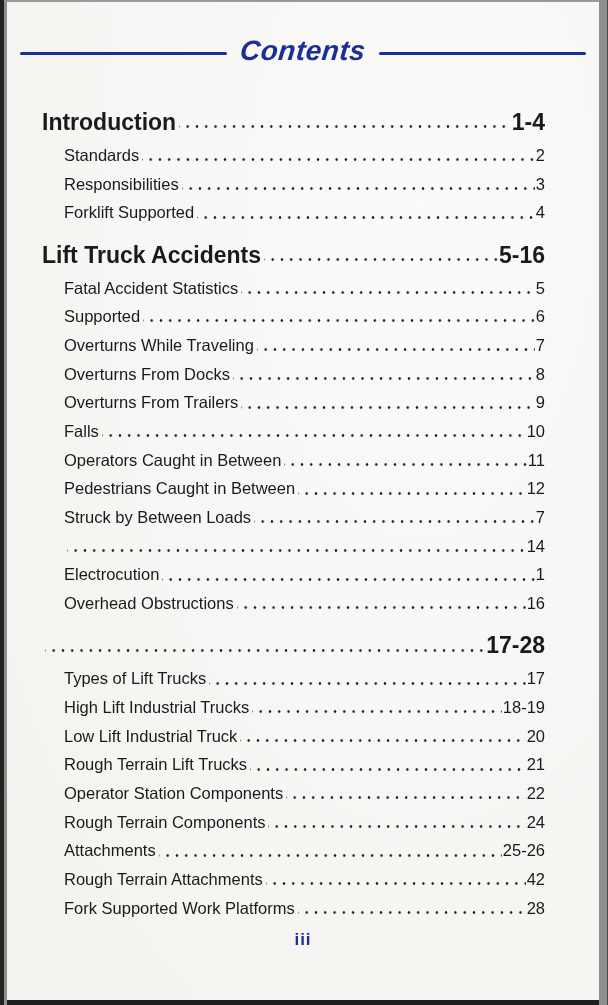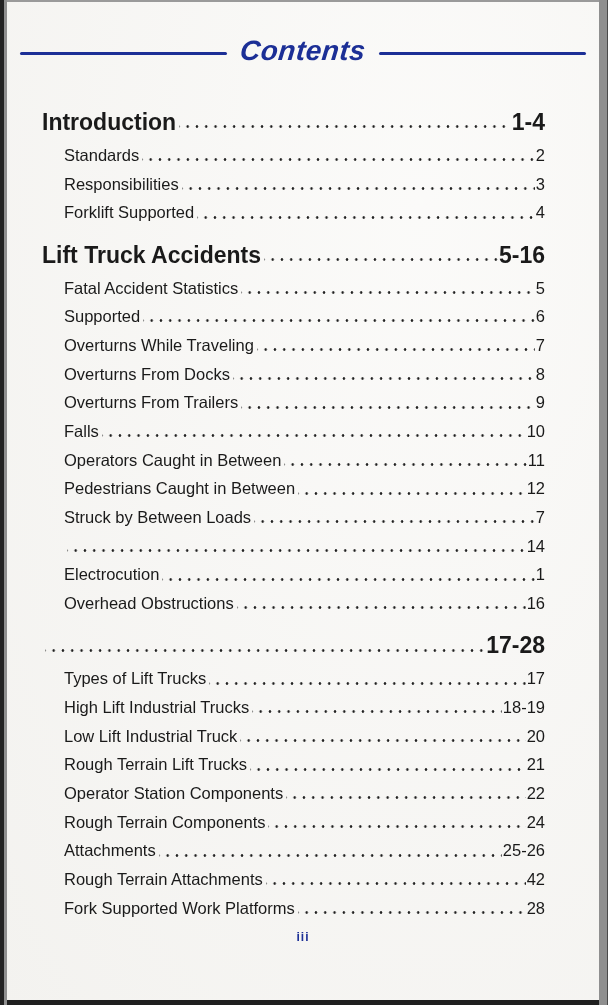--- a/index.html
+++ b/index.html
@@ -78,21 +78,21 @@
     background-size: 9.3px 3.2px;
     background-repeat: repeat-x;
     background-position: 4px 17.2px;
   }
   .row.head .leader { background-position: 4px 17.4px; }
   .pages { flex: 0 0 auto; }
   .footer {
     margin-top: 7px;
     text-align: center;
     font-weight: 700;
-    font-size: 12px;
+    font-size: 17px;
     color: var(--accent, #1c2f96);
     letter-spacing: 1px;
   }
 </style>
 </head>
 <body style="--accent: #1c2f96;">
 
 <div class="scan-frame"></div>
 
 <div class="page">

